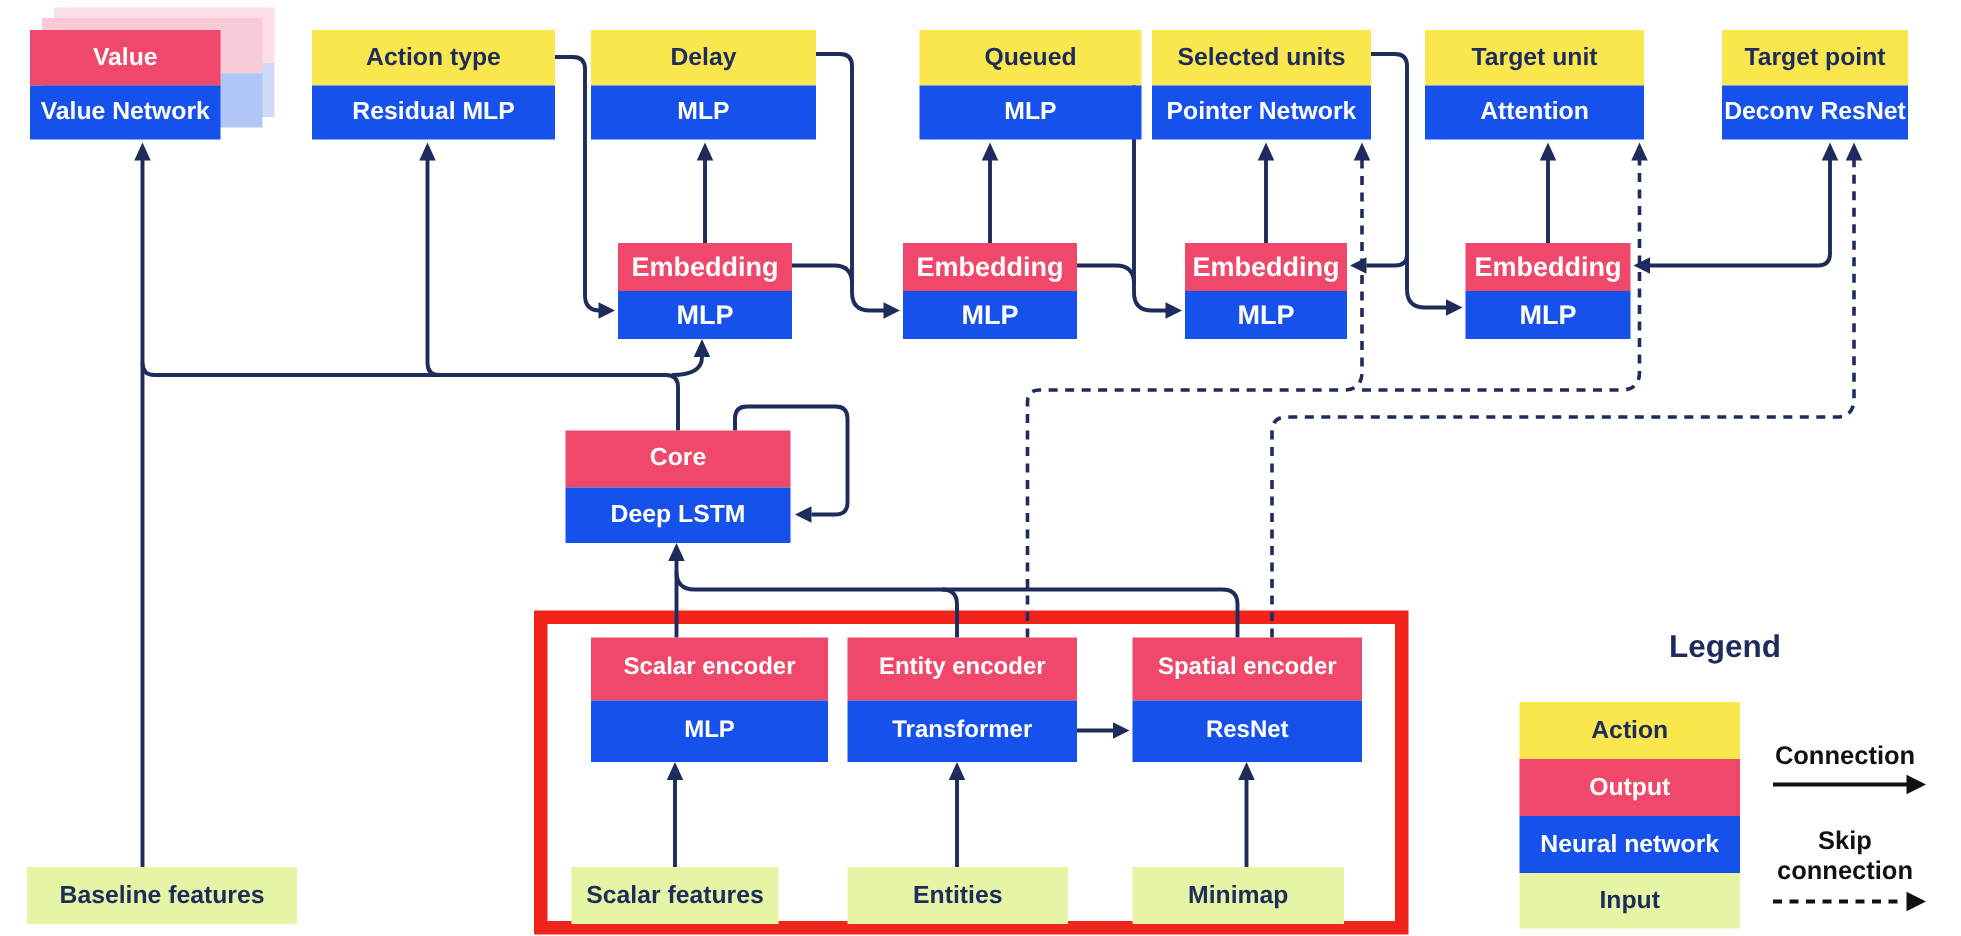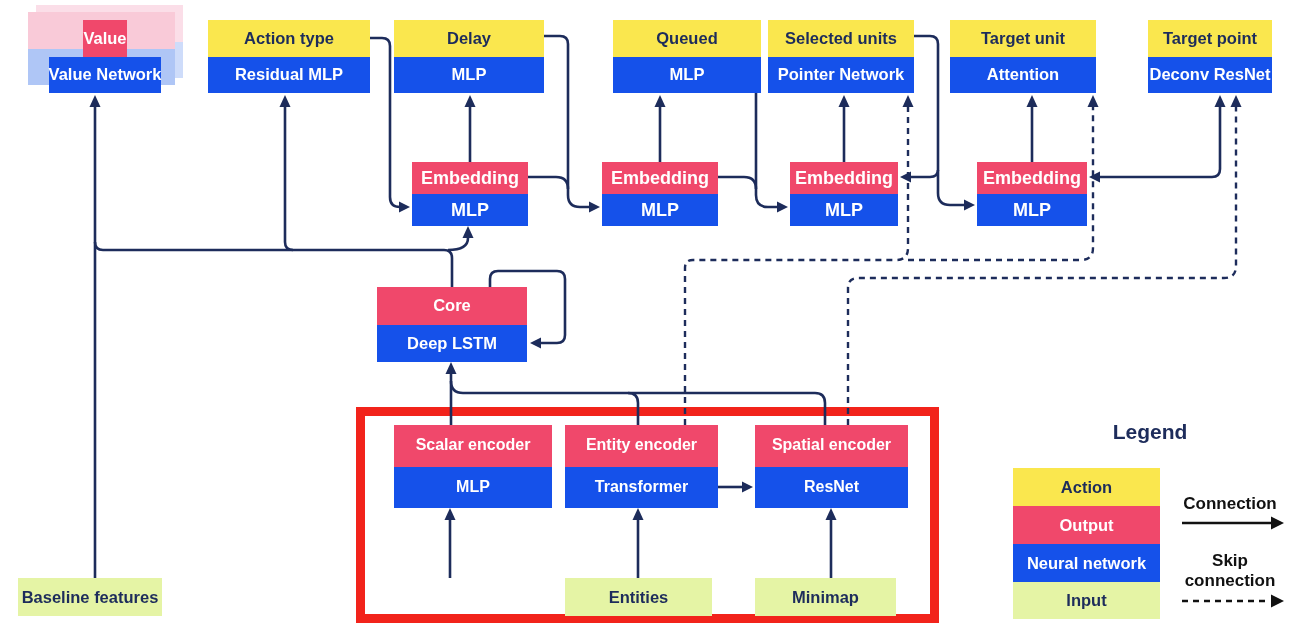--- a/index.html
+++ b/index.html
@@ -116,21 +116,21 @@
   <div class="boxlayer">
 
     <div class="box" style="left:36px;top:5px;width:147px;height:73px;">
       <div class="half ghost2-p"></div>
       <div class="half ghost2-b"></div>
     </div>
     <div class="box" style="left:28px;top:12px;width:147px;height:73px;">
       <div class="half ghost1-p"></div>
       <div class="half ghost1-b"></div>
     </div>
-    <div class="box" style="left:20px;top:20px;width:170px;height:73px;align-items:center;">
+    <div class="box" style="left:20px;top:20px;width:127px;height:73px;">
       <div class="half pink">Value</div>
       <div class="half blue">Value Network</div>
     </div>
 
     <div class="box" style="left:208px;top:20px;width:162px;height:73px;">
       <div class="half yellow">Action type</div>
       <div class="half blue">Residual MLP</div>
     </div>
     <div class="box" style="left:394px;top:20px;width:150px;height:73px;">
       <div class="half yellow">Delay</div>
@@ -181,21 +181,22 @@
     </div>
     <div class="box enc" style="left:565px;top:425px;width:153px;height:83px;">
       <div class="half pink">Entity encoder</div>
       <div class="half blue">Transformer</div>
     </div>
     <div class="box enc" style="left:755px;top:425px;width:153px;height:83px;">
       <div class="half pink">Spatial encoder</div>
       <div class="half blue">ResNet</div>
     </div>
 
-    <div class="inputbox" style="left:18px;top:578px;width:144px;height:38px;">Baseline features</div>
+    <div class="inputbox" style="left:18px;top:578px;width:180px;height:38px;">Baseline features</div>
+    <div class="inputbox" style="left:381px;top:578px;width:138px;height:38px;">Scalar features</div>
     <div class="inputbox" style="left:565px;top:578px;width:147px;height:38px;">Entities</div>
     <div class="inputbox" style="left:755px;top:578px;width:141px;height:38px;">Minimap</div>
 
     <div class="legend-title">Legend</div>
     <div class="legend-row yellow" style="top:468px;height:38px;">Action</div>
     <div class="legend-row pink" style="top:506px;height:38px;">Output</div>
     <div class="legend-row blue" style="top:544px;height:38px;">Neural network</div>
     <div class="legend-row green" style="top:582px;height:37px;">Input</div>
 
     <div class="conn-label" style="left:1150px;top:494px;">Connection</div>

